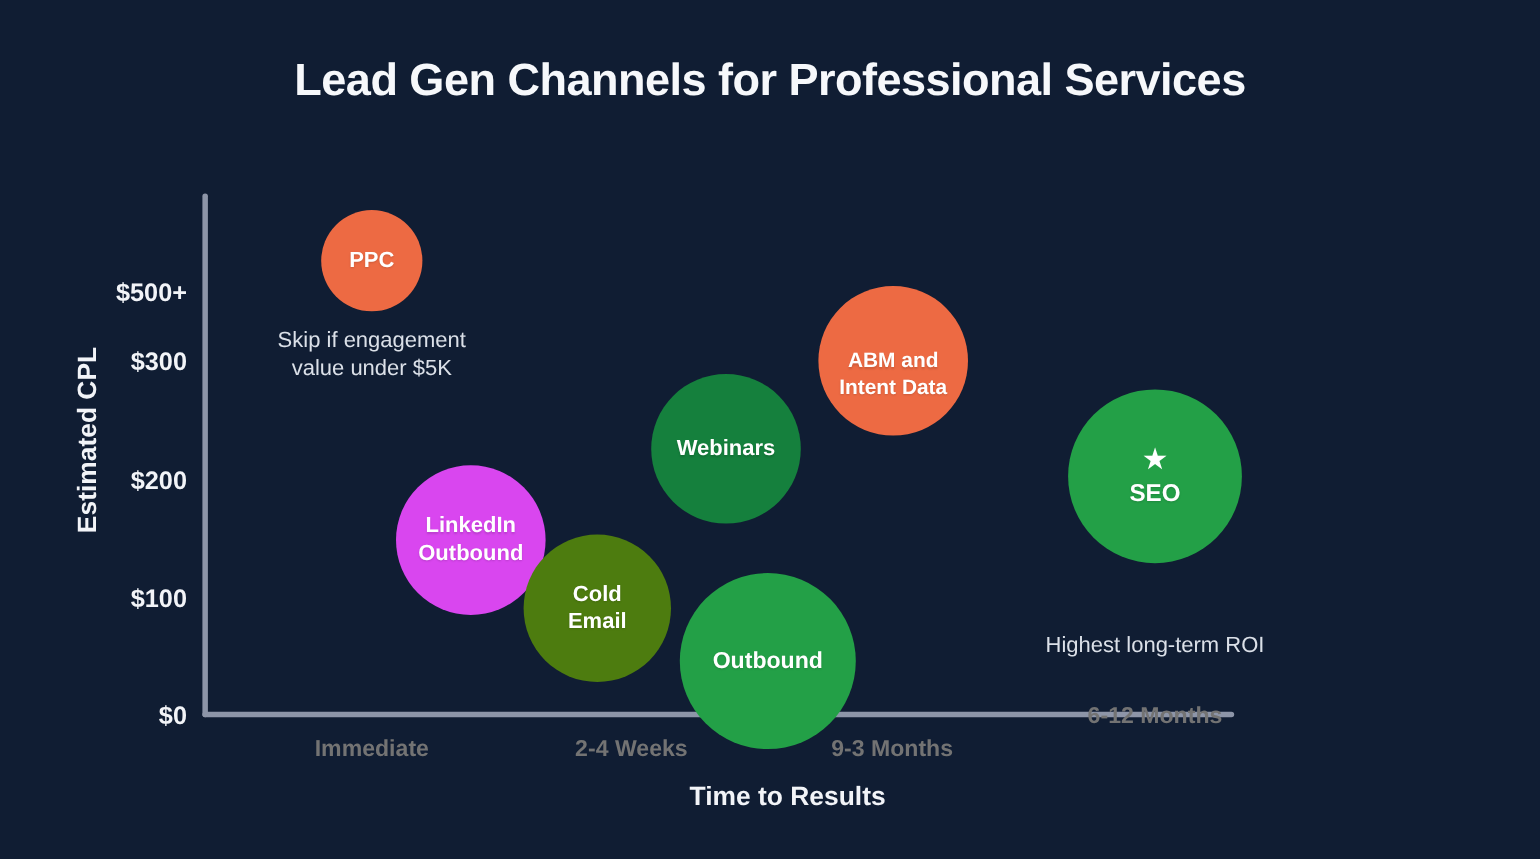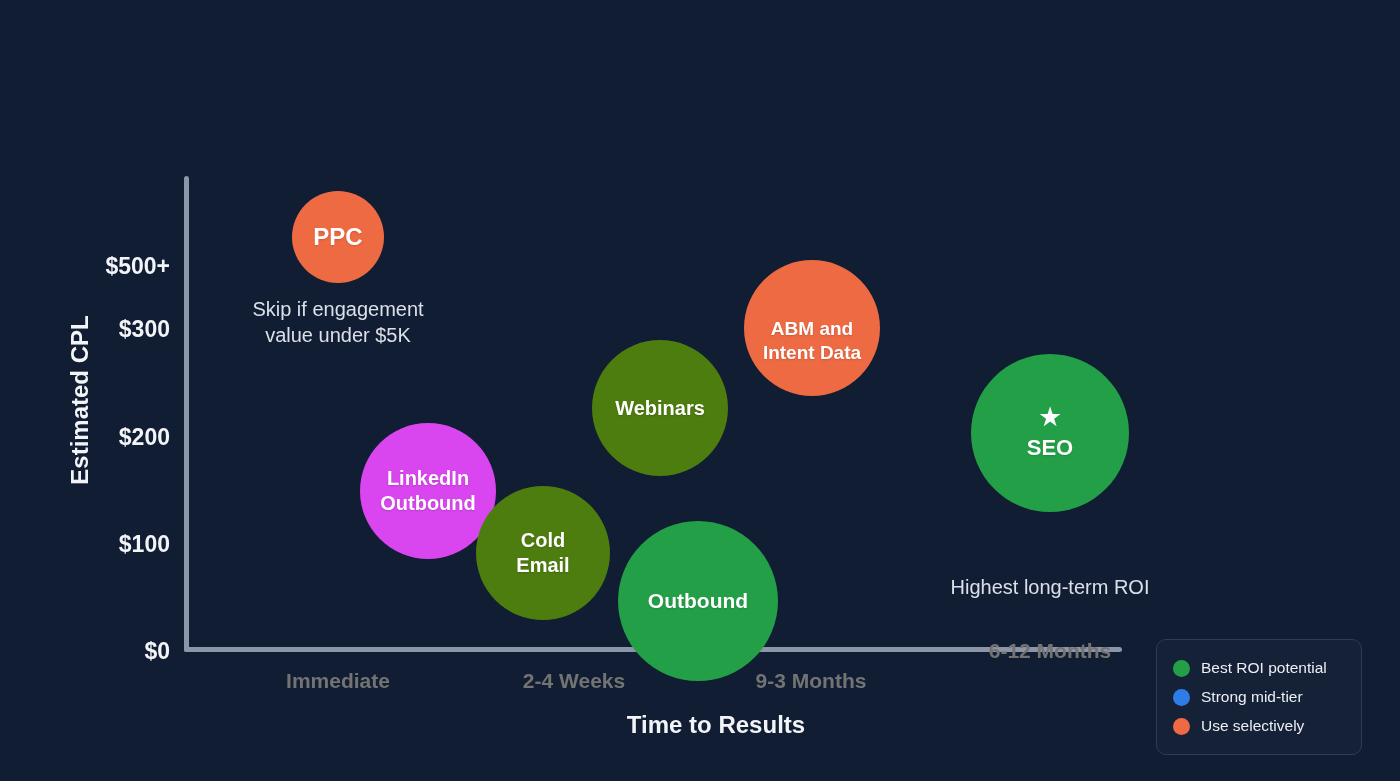--- a/index.html
+++ b/index.html
@@ -150,20 +150,21 @@
     font-weight: 400;
     white-space: nowrap;
   }
 </style>
 </head>
 <body>
 
 <div class="canvas">
 
   <div class="title-block">
+    <div>Lead Gen Channels for Professional Services</div>
   </div>
 
   <div class="y-axis-line"></div>
   <div class="x-axis-line"></div>
 
   <div class="y-axis-title">Estimated CPL</div>
   <div class="x-axis-title">Time to Results</div>
 
   <span class="y-tick" style="left:60px; top:221px;margin-top:45px;">$500+</span>
   <span class="y-tick" style="left:60px; top:329px;">$300</span>
@@ -171,57 +172,43 @@
   <span class="y-tick" style="left:60px; top:544px;">$100</span>
   <span class="y-tick" style="left:60px; top:651px;">$0</span>
 
   <span class="x-tick" style="left:338px; top:681px;">Immediate</span>
   <span class="x-tick" style="left:574px; top:681px;">2-4 Weeks</span>
   <span class="x-tick" style="left:811px; top:681px;">9-3 Months</span>
   <span class="x-tick" style="left:1050px; top:651px;">6-12 Months</span>
 
   <div>
       <div class="bubble" style="left: 292px; top: 191px; height: 92px; width: 92px; background: rgb(237, 106, 67);">
-        <div class="bubble-label" style="font-size: 24px;">PPC</div>
+        <div class="bubble-label" style="font-size: 20px;">PPC</div>
       </div>
       <div class="bubble" style="left: 360px; top: 423px; height: 136px; width: 136px; background: #d946ef;">
         <div class="bubble-label" style="font-size: 20px;">LinkedIn
 Outbound</div>
       </div>
       <div class="bubble" style="left: 476px; top: 486px; height: 134px; width: 134px; background: #4d7c0f;">
         <div class="bubble-label" style="font-size: 20px;">Cold
 Email</div>
       </div>
-      <div class="bubble" style="left: 592px; top: 340px; height: 136px; width: 136px; background: #4d7c0f;">
+      <div class="bubble" style="left: 592px; top: 340px; height: 136px; width: 136px; background: #15803d;">
         <div class="bubble-label" style="font-size: 20px;">Webinars</div>
       </div>
       <div class="bubble" style="left: 618px; top: 521px; height: 160px; width: 160px; background: rgb(35, 160, 71);">
         <div class="bubble-label" style="font-size: 21px;">Outbound</div>
       </div>
       <div class="bubble" style="left: 744px; top: 260px; height: 136px; width: 136px; background: rgb(237, 106, 67);">
         <div class="bubble-label" style="font-size: 19px; margin-top: 26px;">ABM and
 Intent Data</div>
       </div>
       <div class="bubble" style="left: 971px; top: 354px; height: 158px; width: 158px; background: rgb(35, 160, 71);">
         <div class="star">★</div>
         <div class="bubble-label" style="font-size: 22px;">SEO</div>
       </div>
     </div>
 
   <div class="annotation" style="left:338px; top:296px; width:215px;">Skip if engagement value under $5K</div>
   <div class="annotation" style="left:1050px; top:526px; width:320px;margin-top:48px;">Highest long-term ROI</div>
 
-  <div class="legend">
-    <div class="legend-item">
-      <span class="legend-dot" style="background: rgb(35, 160, 71);"></span>
-      <span class="legend-label">Best ROI potential</span>
-    </div>
-    <div class="legend-item">
-      <span class="legend-dot" style="background: rgb(46, 124, 232);"></span>
-      <span class="legend-label">Strong mid-tier</span>
-    </div>
-    <div class="legend-item">
-      <span class="legend-dot" style="background: rgb(237, 106, 67);"></span>
-      <span class="legend-label">Use selectively</span>
-    </div>
-  </div>
 
 </div>
 
 </body></html>

